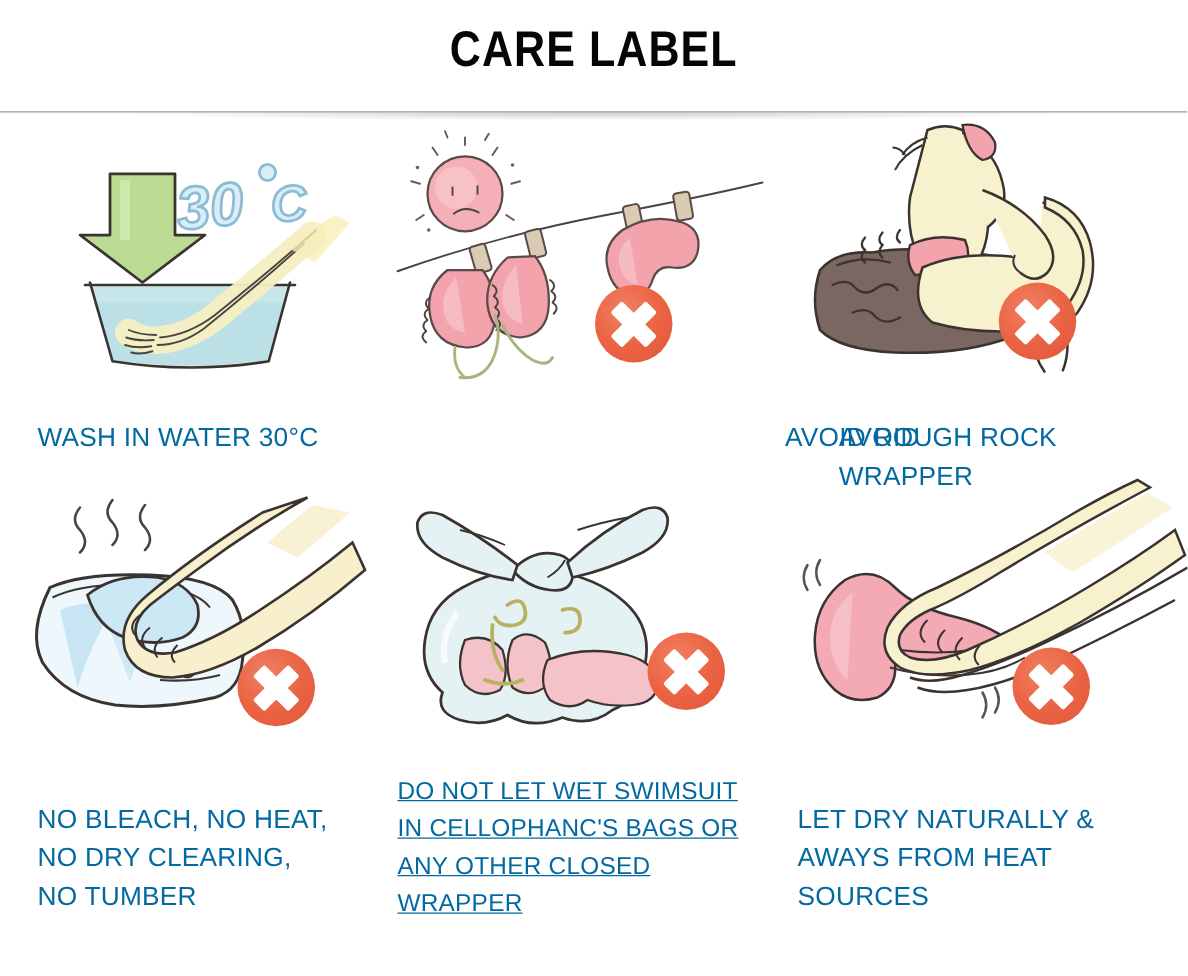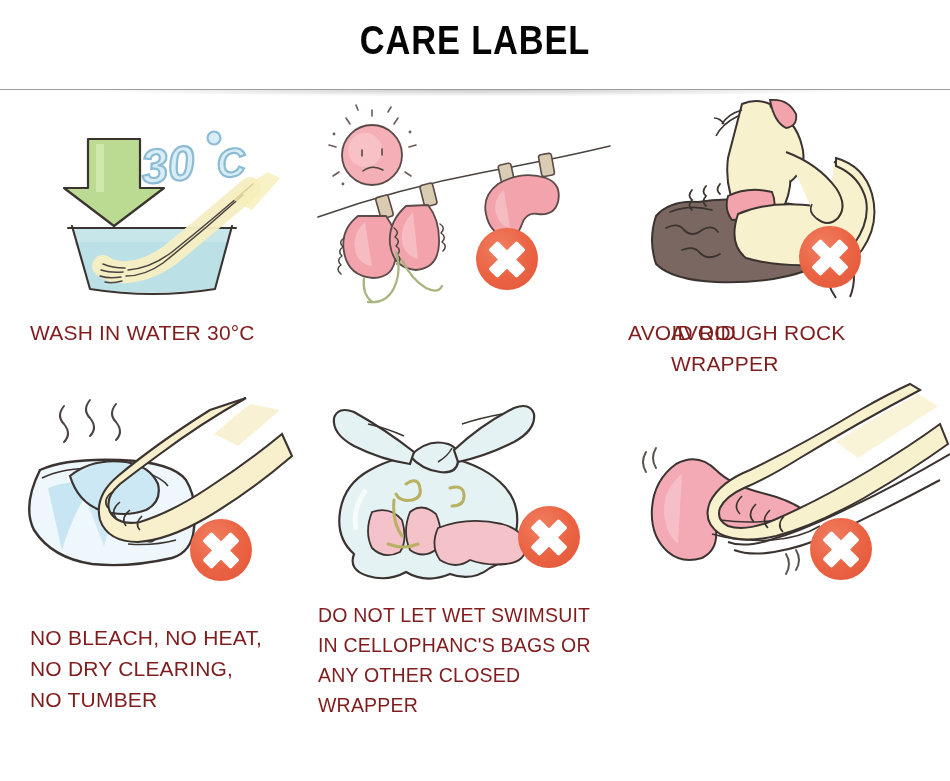--- a/index.html
+++ b/index.html
@@ -39,25 +39,26 @@
     display:grid;
     grid-template-columns:310px 310px 330px;
     grid-template-rows:292px 397px;
   }
   .cell{position:relative;}
   .art{position:relative;height:215px;width:100%;}
   .caption{
     position:absolute;
     font-size:21px;
     line-height:31px;
-    color:#7f1d1d;
+    color:#0369a1;
     letter-spacing:.2px;
     white-space:pre-line;
-  }
-  .caption.small{font-size:19.5px;line-height:30px;}
+    margin-top:18px;
+  }
+  .caption.small{font-size:19.5px;line-height:30px;text-decoration:underline;}
 
   
   .c1 .caption{left:30px;top:225px;}
   .c2 .caption{left:361px;top:225px;}
   .c3 .caption{left:8px;top:225px;text-align:right;}
   .c4 .caption{left:30px;top:238px;}
   .c5 .caption{left:8px;top:216px;}
   .c6 .caption{left:18px;top:238px;}
 
   
@@ -372,16 +373,19 @@
             <path d="M166 170 q6 10 0 20"></path>
             <path d="M176 166 q6 10 0 20"></path>
           </g>
         </svg>
         <div class="xbadge" style="left:190px;top:134px;">
           <div class="disc"></div>
             <div class="bar a"></div>
             <div class="bar b"></div>
         </div>
       </div>
+      <div class="caption">LET DRY NATURALLY &amp;
+AWAYS FROM HEAT
+SOURCES</div>
     </div>
 
   </div>
 </div>
 
 </body></html>

